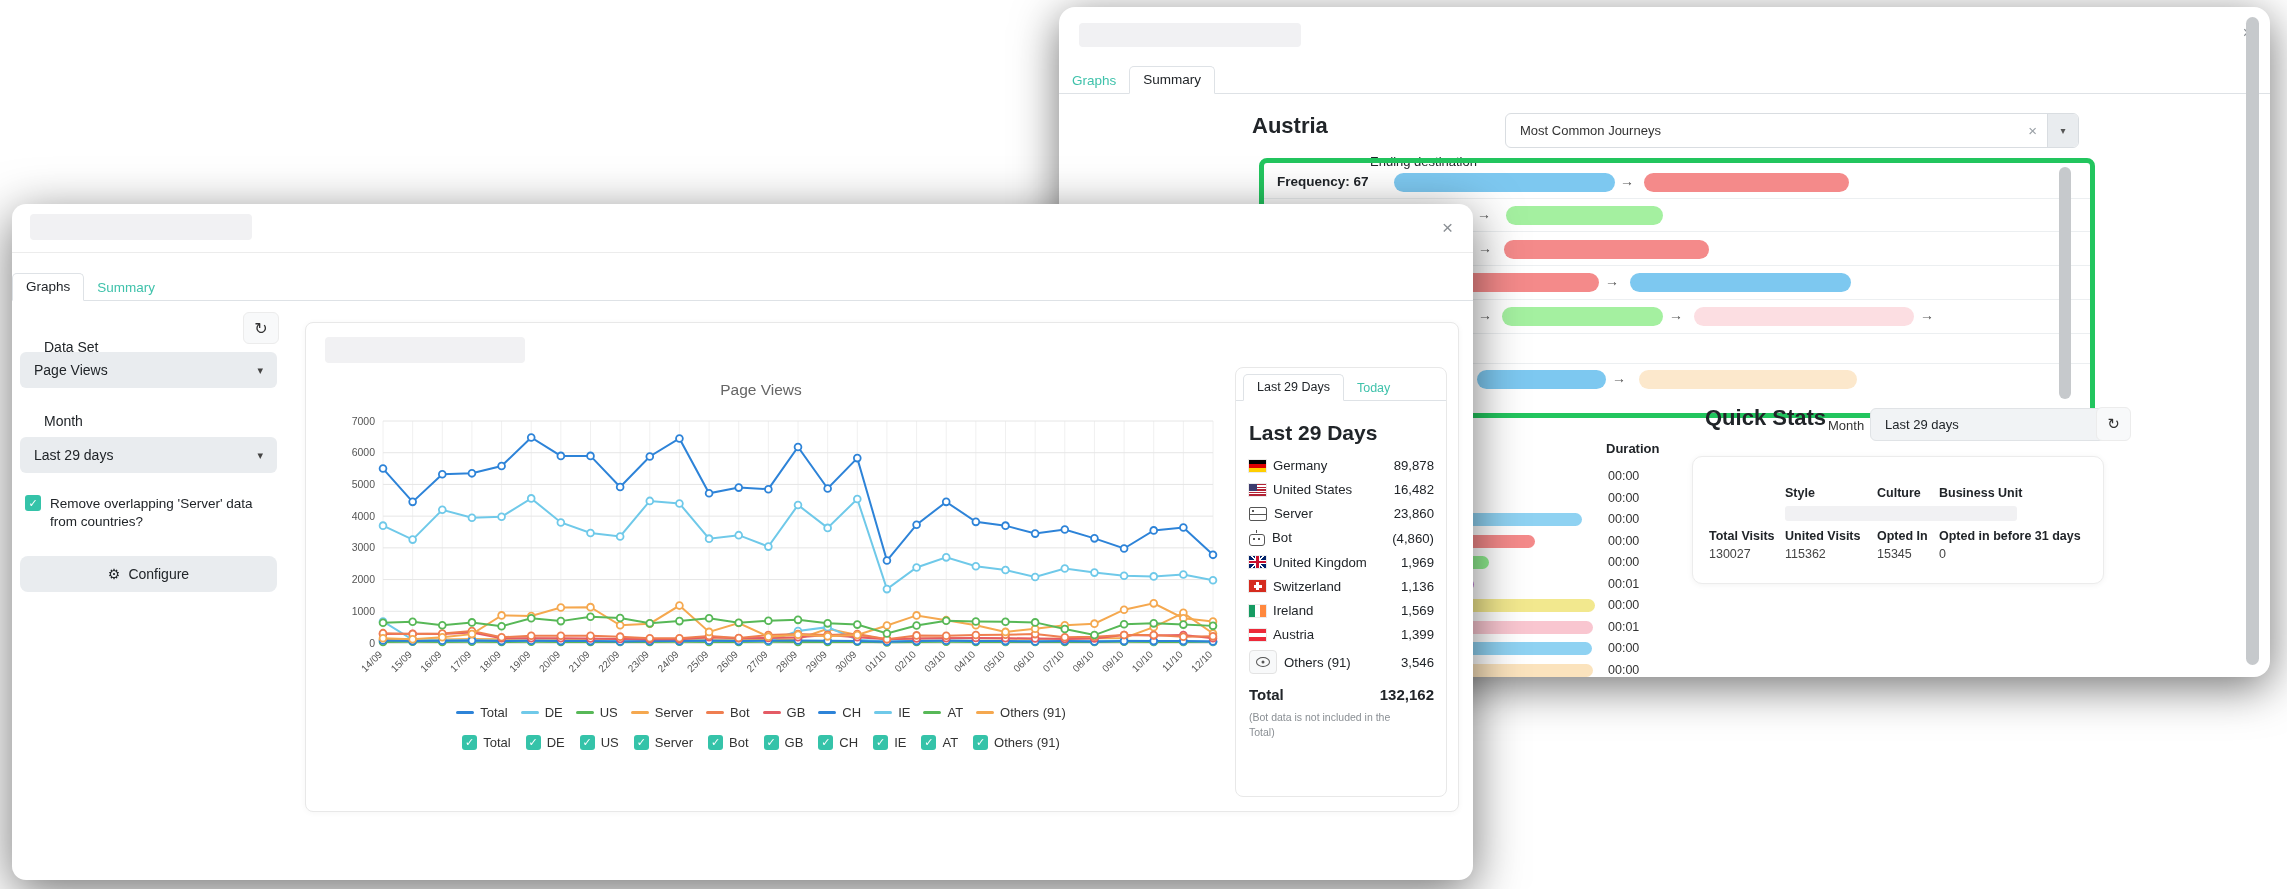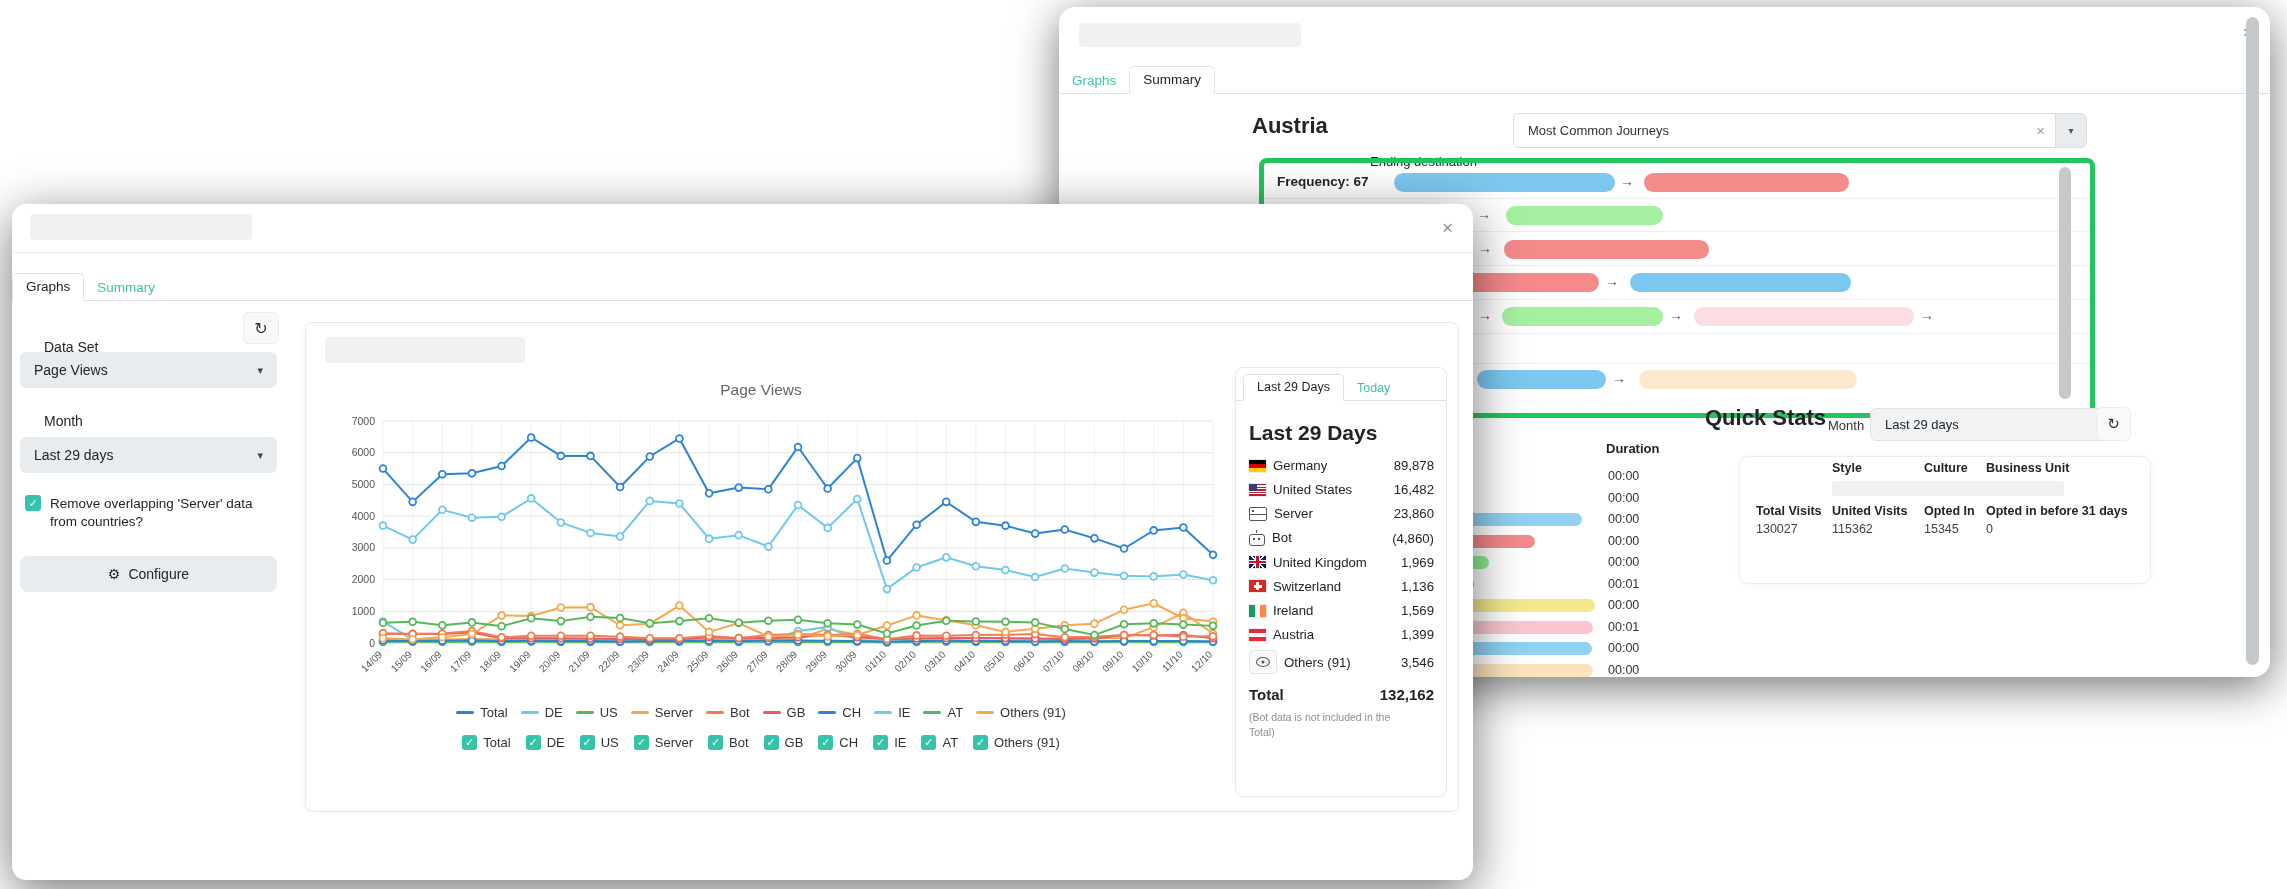--- a/index.html
+++ b/index.html
@@ -77,21 +77,21 @@
   .bot-icon::after{content:'';position:absolute;width:1.5px;height:3px;background:#555;top:-4.5px;left:5.5px;}
   .eye-btn{width:26px;height:22px;background:#f8f9fa;border:1px solid #e3e3e3;border-radius:4px;
     display:flex;align-items:center;justify-content:center;cursor:pointer;}
   .eye-icon{width:12px;height:8px;border:1.4px solid #555;border-radius:50%;position:relative;}
   .eye-icon::after{content:'';position:absolute;width:3px;height:3px;border-radius:50%;background:#555;
     left:50%;top:50%;transform:translate(-50%,-50%);}
   
   #journeys-heading{position:absolute;left:193px;top:106px;font-size:22px;font-weight:700;}
   #journeys-filter-label{position:absolute;left:311px;top:119px;font-size:13px;font-weight:500;margin-top:28px;}
   #journeys-select{position:absolute;left:446px;top:106px;width:572px;height:33px;background:#fff;
-    border:1px solid #d9dde1;border-radius:6px;display:flex;align-items:center;font-size:13px;color:#333;margin-left:8px;}
+    border:1px solid #d9dde1;border-radius:6px;display:flex;align-items:center;font-size:13px;color:#333;}
   #journeys-select .txt{padding-left:14px;flex:1;}
   #journeys-select .clear{color:#9aa0a6;font-size:15px;padding:0 10px;cursor:pointer;}
   #journeys-select .caret-seg{width:30px;align-self:stretch;background:#e9ecef;border-left:1px solid #d9dde1;
     border-radius:0 5px 5px 0;display:flex;align-items:center;justify-content:center;font-size:10px;color:#555;cursor:pointer;}
   #journeys-list{position:absolute;left:200px;top:151px;width:826px;height:250px;border:5px solid #22c55e;
     border-radius:8px;overflow:hidden;}
   .j-row-sep{position:absolute;left:0;right:0;height:1px;background:#eceff1;}
   .j-label{position:absolute;font-size:13.5px;font-weight:600;color:#212529;}
   .pill{position:absolute;height:19px;border-radius:10px;}
   .pill-blue{background:#7dc8f0;}.pill-red{background:#f48a8a;}.pill-green{background:#a4f0a0;}
@@ -104,22 +104,22 @@
   .d-val{position:absolute;left:219px;font-size:12.5px;color:#333;}
   .dbar{position:absolute;left:0;height:13px;border-radius:7px;}
   .dbar-blue{background:#8fd2f2;}.dbar-red{background:#f48a8a;}.dbar-green{background:#90ee90;}
   .dbar-purple{background:#c17fd8;}.dbar-yellow{background:#f2e88e;}.dbar-pink{background:#f9c6d0;}
   .dbar-peach{background:#fbe3bd;}
   
   #qs-heading{position:absolute;left:646px;top:398px;font-size:22px;font-weight:700;}
   #qs-month-label{position:absolute;left:769px;top:411px;font-size:13px;color:#333;}
   #qs-select{left:811px;top:401px;width:218px;height:31px;background:#f1f3f5;border:1px solid #e0e3e6;font-size:13px;}
   #qs-refresh{left:1037px;top:400px;width:33px;height:32px;font-size:15px;}
-  #qs-card{left:680px;top:449px;width:412px;height:128px;border:1px solid #ececec;border-radius:10px;
-    box-shadow:0 1px 6px rgba(0,0,0,.05);padding:4px 16px;box-sizing:border-box;}
+  #qs-card{left:633px;top:449px;width:412px;height:128px;border:1px solid #ececec;border-radius:10px;
+    box-shadow:0 1px 6px rgba(0,0,0,.05);padding:29px 16px;box-sizing:border-box;}
   #qs-grid{display:grid;grid-template-columns:76px 92px 62px 1fr;row-gap:4px;font-size:12.5px;align-items:center;}
   #qs-grid .hdr{font-weight:700;}
   #qs-grid .val{color:#444;}
   #qs-redacted{grid-column:2/5;height:15px;width:232px;background:#f1f1f3;border-radius:3px;margin:2px 0 4px;}
 </style>
 </head>
 <body>
 
 <div class="window" id="back-window">
   <div class="redacted" style="left:20px;top:16px;width:222px;height:24px;"></div>

